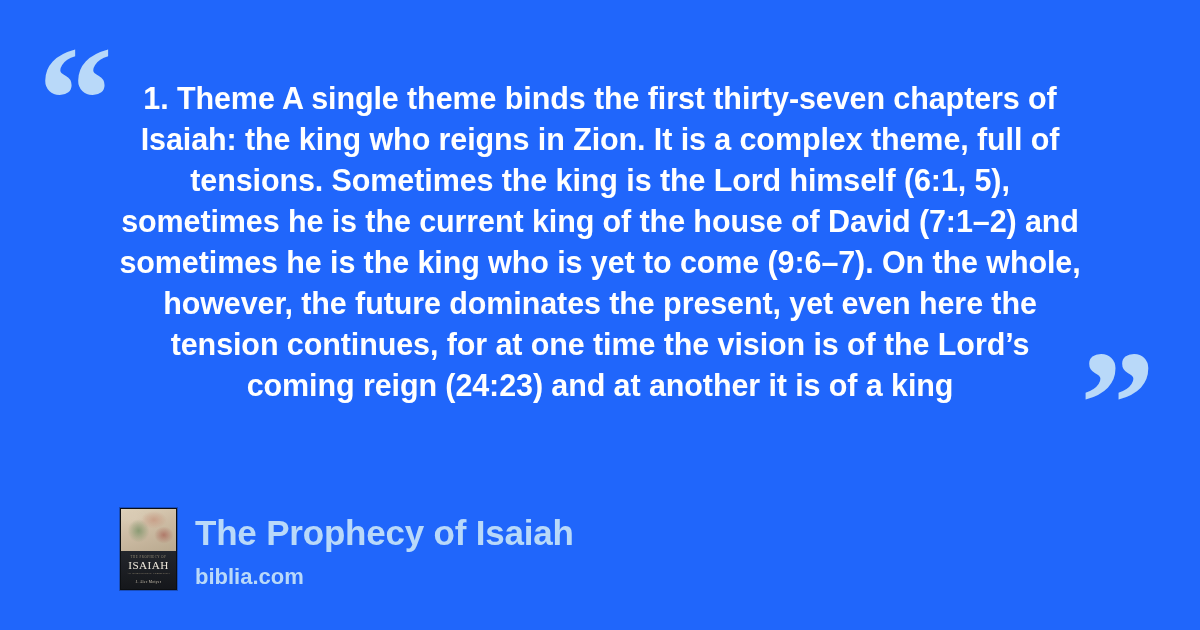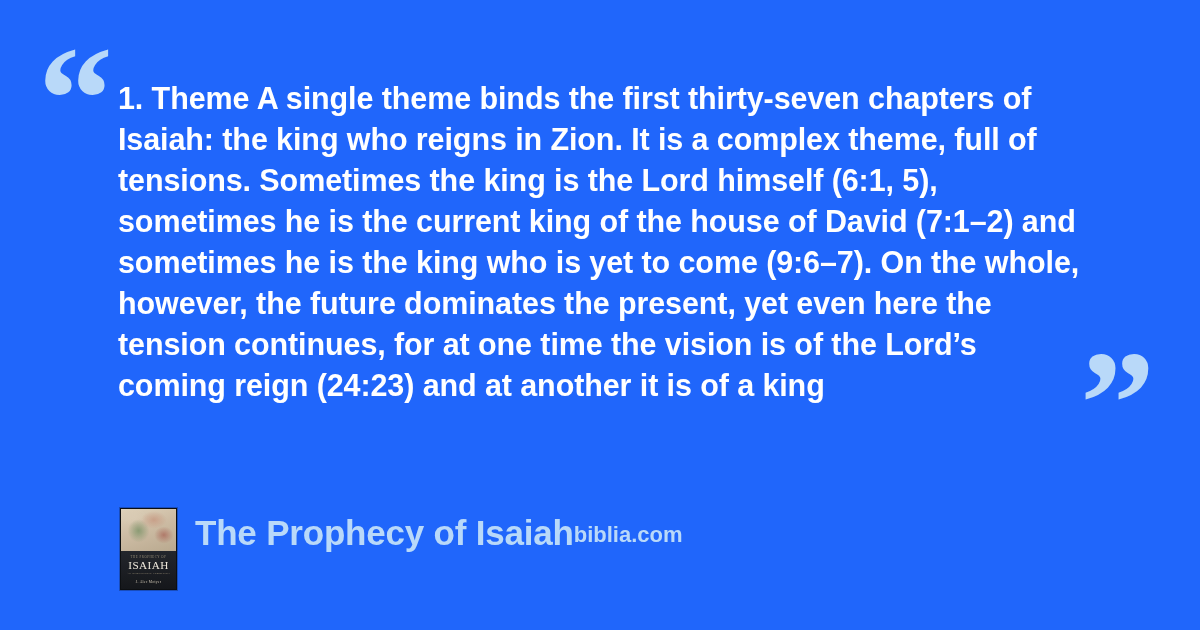--- a/index.html
+++ b/index.html
@@ -41,20 +41,21 @@
     top:328px;
     font-size:150px;
   }
 
   
   #quote-text {
     position:absolute;
     left:118px;
     top:78px;
     width:964px;
+    text-align:center;
     color:#ffffff;
     font-size:30.5px;
     font-weight:700;
     line-height:41px;
     letter-spacing:-0.1px;
   }
 
   
   #attribution {
     position:absolute;
@@ -129,21 +130,21 @@
     margin-top:4px;
     font-size:3.6px;
     letter-spacing:.3px;
     color:#cfc7b5;
     white-space:nowrap;
     font-family:"Liberation Serif", serif;
   }
 
   #attribution-text {
     display:flex;
-    flex-direction:row;
+    flex-direction:column;
     padding-top:4px;
   }
   #source-title {
     color:#b9d9f9;
     font-size:35px;
     font-weight:700;
     line-height:42px;
     letter-spacing:-0.2px;
     white-space:nowrap;
   }

